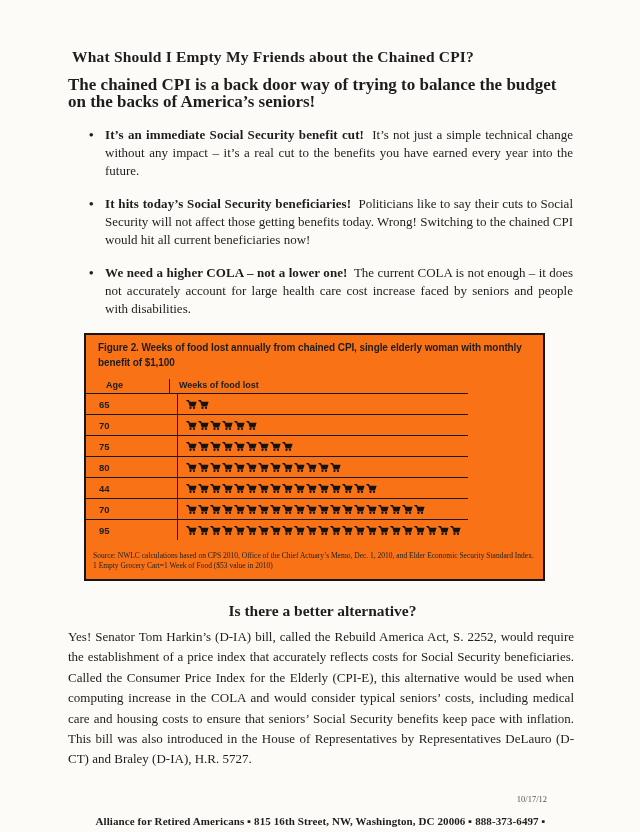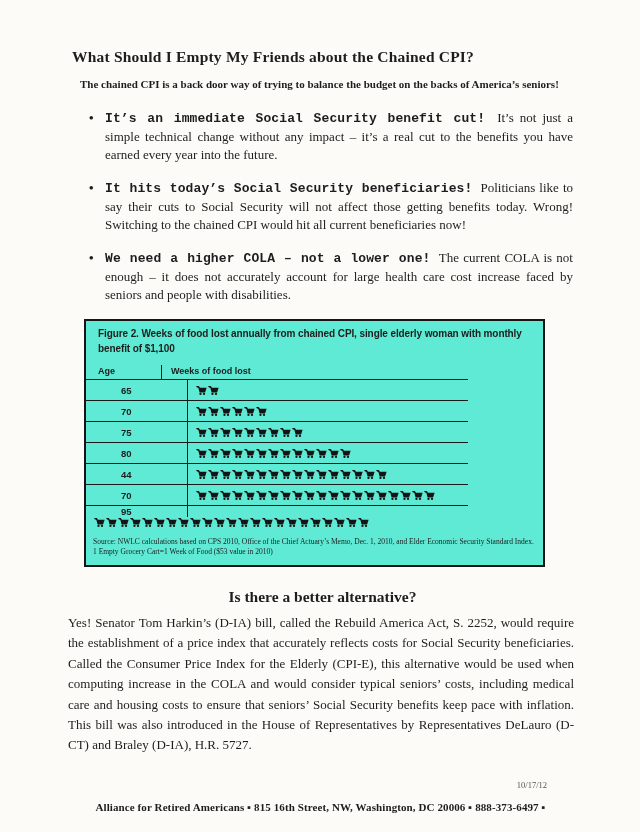--- a/index.html
+++ b/index.html
@@ -3,46 +3,46 @@
 <meta charset="utf-8">
 <style>
   html,body{margin:0;padding:0;background:#d9d9d9;}
   .page{
     width:640px;height:832px;background:#fcfbf8;color:#1d1d1d;
     font-family:"Liberation Serif",serif;position:relative;overflow:hidden;
     margin:0 auto;box-sizing:border-box;
   }
   .content{padding:48px 67px 0 68px;}
   .doc-title{font-size:15.5px;font-weight:bold;margin:0 0 10px 4px;letter-spacing:.2px;}
-  .subtitle{font-size:11px;font-weight:bold;line-height:17px;margin:0 0 16px 12px;width:508px;}
+  .subtitle{font-size:17px;font-weight:bold;line-height:17px;margin:0 0 16px 0;width:508px;}
   .bullets{margin:0 0 14px 0;}
   .bullet-row{display:flex;margin-bottom:15px;}
   .b-dot{width:16px;margin-left:21px;font-size:13px;font-weight:bold;line-height:18px;flex:none;}
   .b-text{flex:1;font-size:13px;line-height:18px;text-align:justify;}
-  .b-text b{letter-spacing:.1px;font-family:Liberation Mono, monospace;}
+  .b-text b{letter-spacing:.1px;}
 
   .figure-box{
     margin:14px 0 0 16px;width:461px;border:2px solid #161616;
-    box-sizing:border-box;background:#5eead4;padding-top:4px;
+    box-sizing:border-box;background:#f97316;padding-top:4px;
   }
   .fig-title{
     padding:2px 12px 7px 12px;
     font-family:"Liberation Sans",sans-serif;font-weight:700;
     font-size:10px;line-height:14.5px;letter-spacing:-.1px;
   }
   .fig-table{margin-top:2px;}
   .t-hdr{display:flex;width:382px;border-bottom:1.5px solid #1a1a1a;
     font-family:"Liberation Sans",sans-serif;font-weight:700;font-size:9px;}
-  .t-hdr-age{width:76px;border-right:1.5px solid #1a1a1a;padding:1px 0 3px 12px;box-sizing:border-box;}
+  .t-hdr-age{width:76px;border-right:1.5px solid #1a1a1a;padding:1px 0 3px 12px;box-sizing:border-box;margin-left:8px;}
   .t-hdr-weeks{flex:1;padding:1px 0 3px 9px;}
   .t-row{display:flex;width:382px;border-bottom:1.5px solid #1a1a1a;height:20px;}
-  .t-row.last{border-bottom:none;flex-direction:column;}
-  .t-age{width:80px;border-right:1.5px solid #1a1a1a;padding-left:13px;box-sizing:border-box;
+  .t-row.last{border-bottom:none;}
+  .t-age{width:92px;border-right:1.5px solid #1a1a1a;padding-left:13px;box-sizing:border-box;
     font-family:"Liberation Sans",sans-serif;font-weight:600;font-size:9.5px;
-    display:flex;align-items:center;margin-left:22px;}
+    display:flex;align-items:center;}
   .t-carts{flex:1;display:flex;align-items:center;padding-left:8px;}
   .t-carts svg{margin-right:1px;flex:none;}
   .fig-source{margin-top:11px;padding:0 3px 8px 7px;font-size:7.5px;line-height:10px;color:#222;}
 
   .alt-heading{font-size:15.5px;font-weight:bold;margin:21px 0 7px 4px;text-align:center;}
   .alt-body{font-size:13px;line-height:20.4px;text-align:justify;margin:0;width:506px;}
   .date-stamp{text-align:right;padding-right:26px;font-size:8.5px;color:#555;margin-top:24px;}
 
   .footer{text-align:center;margin-top:11px;font-weight:bold;}
   .footer-line1{font-size:11px;letter-spacing:.1px;}

